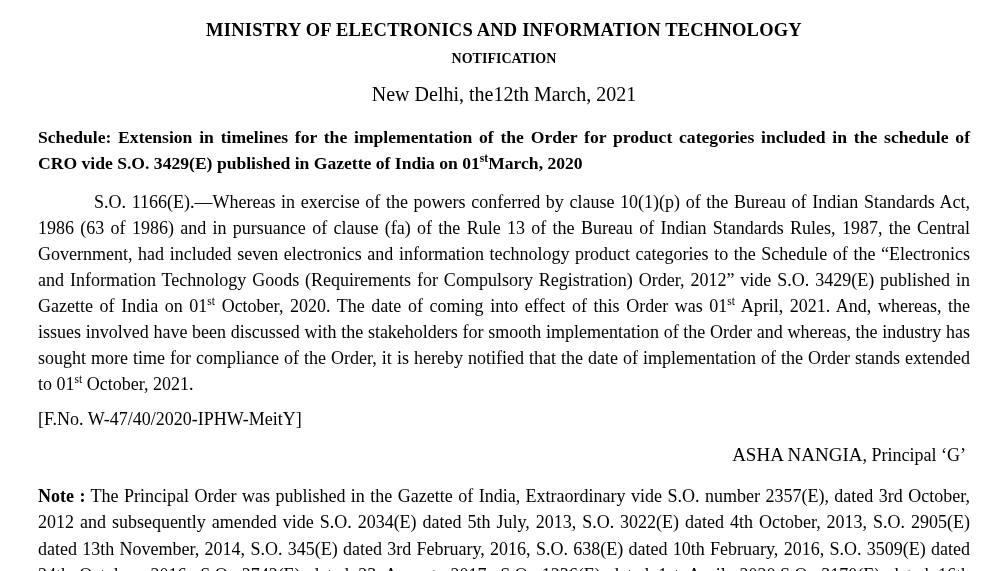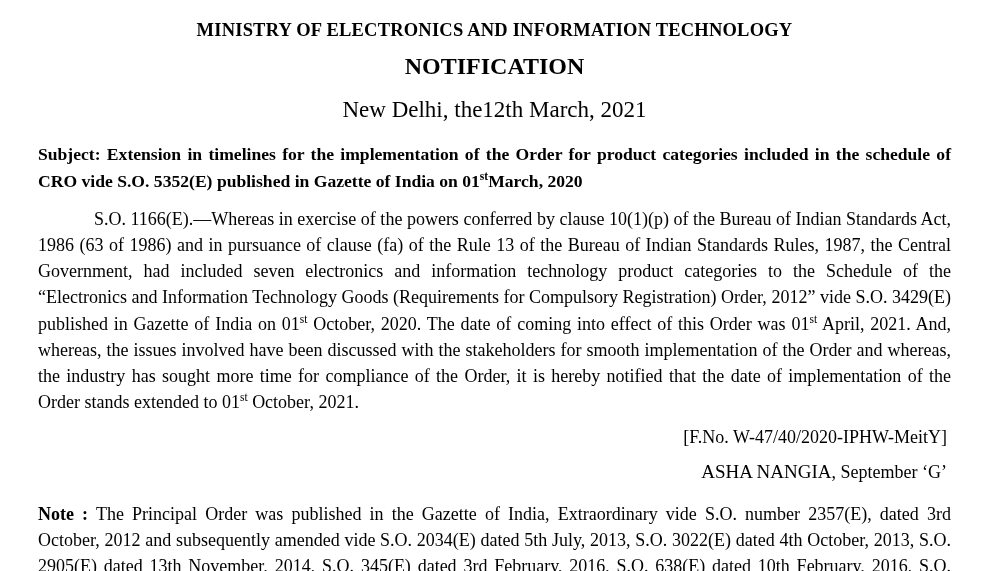--- a/index.html
+++ b/index.html
@@ -12,41 +12,41 @@
     height: 571px;
     font-family: "Liberation Serif", "DejaVu Serif", serif;
     color: #000000;
     overflow: hidden;
   }
   .page {
     position: relative;
     width: 1008px;
     height: 571px;
     box-sizing: border-box;
-    padding: 10px 57px 0 38px;
+    padding: 10px 38px 0 38px;
   }
   .title-block {
     text-align: center;
   }
   .ministry-title {
     font-size: 18.5px;
     font-weight: bold;
     letter-spacing: 0.2px;
     line-height: 1.35;
     margin-top: 8px;
   }
   .notification-title {
-    font-size: 24px;
+    font-size: 14px;
     font-weight: bold;
     line-height: 1.35;
     margin-top: 7px;
   }
   .place-date {
     text-align: center;
-    font-size: 23px;
+    font-size: 20px;
     margin-top: 12px;
     line-height: 1.35;
   }
   .subject {
     font-size: 17.6px;
     font-weight: bold;
     text-align: justify;
     text-justify: inter-word;
     line-height: 1.5;
     margin-top: 16px;
@@ -68,21 +68,20 @@
   .indent {
     display: inline-block;
     width: 56px;
   }
   .sup {
     font-size: 11.5px;
     vertical-align: super;
   }
   .fileno {
     font-size: 18px;
-    text-align: right;
     margin-top: 10px;
     padding-right: 4px;
     line-height: 1.35;
   }
   .signature {
     font-size: 18px;
     text-align: right;
     margin-top: 10px;
     padding-right: 4px;
     line-height: 1.35;
@@ -109,30 +108,30 @@
 <div class="page">
 
   <div class="title-block">
     <div class="ministry-title">MINISTRY OF ELECTRONICS AND INFORMATION TECHNOLOGY</div>
     <div class="notification-title">NOTIFICATION</div>
   </div>
 
   <div class="place-date">New Delhi, the12th March, 2021</div>
 
   <div class="subject">
-    <span>Subject:</span><span> Extension in timelines for the implementation of the Order for product categories included in the schedule of CRO vide S.O. 5352(E) published in Gazette of India on 01</span><span class="sup">st</span><span>March, 2020</span>
+    <span>Schedule:</span><span> Extension in timelines for the implementation of the Order for product categories included in the schedule of CRO vide S.O. 3429(E) published in Gazette of India on 01</span><span class="sup">st</span><span>March, 2020</span>
   </div>
 
   <div class="body-para">
     <span class="indent"></span><span class="lead">S.O. 1166(E).</span><span>—Whereas in exercise of the powers conferred by clause 10(1)(p) of the Bureau of Indian Standards Act, 1986 (63 of 1986) and in pursuance of clause (fa) of the Rule 13 of the Bureau of Indian Standards Rules, 1987, the Central Government, had included seven electronics and information technology product categories to the Schedule of the “Electronics and Information Technology Goods (Requirements for Compulsory Registration) Order, 2012” vide S.O. 3429(E) published in Gazette of India on 01</span><span class="sup">st</span><span> October, 2020. The date of coming into effect of this Order was 01</span><span class="sup">st</span><span> April, 2021. And, whereas, the issues involved have been discussed with the stakeholders for smooth implementation of the Order and whereas, the industry has sought more time for compliance of the Order, it is hereby notified that the date of implementation of the Order stands extended to 01</span><span class="sup">st</span><span> October, 2021.</span>
   </div>
 
   <div class="fileno">[F.No. W-47/40/2020-IPHW-MeitY]</div>
 
   <div class="signature">
-    <span class="name">ASHA NANGIA</span><span>, September ‘G’</span>
+    <span class="name">ASHA NANGIA</span><span>, Principal ‘G’</span>
   </div>
 
   <div class="note-para">
     <span class="note-label">Note :</span><span> The Principal Order was published in the Gazette of India, Extraordinary vide S.O. number 2357(E), dated 3rd October, 2012 and subsequently amended vide S.O. 2034(E) dated 5th July, 2013, S.O. 3022(E) dated 4th October, 2013, S.O. 2905(E) dated 13th November, 2014, S.O. 345(E) dated 3rd February, 2016, S.O. 638(E) dated 10th February, 2016, S.O. 3509(E) dated 24th October, 2016, S.O. 2742(E) dated 23 August, 2017, S.O. 1236(E) dated 1st April, 2020,S.O. 3170(E) dated 16th September, 2020, S.O. 3429(E) dated 1</span>
   </div>
 
 </div>
 
 </body></html>

